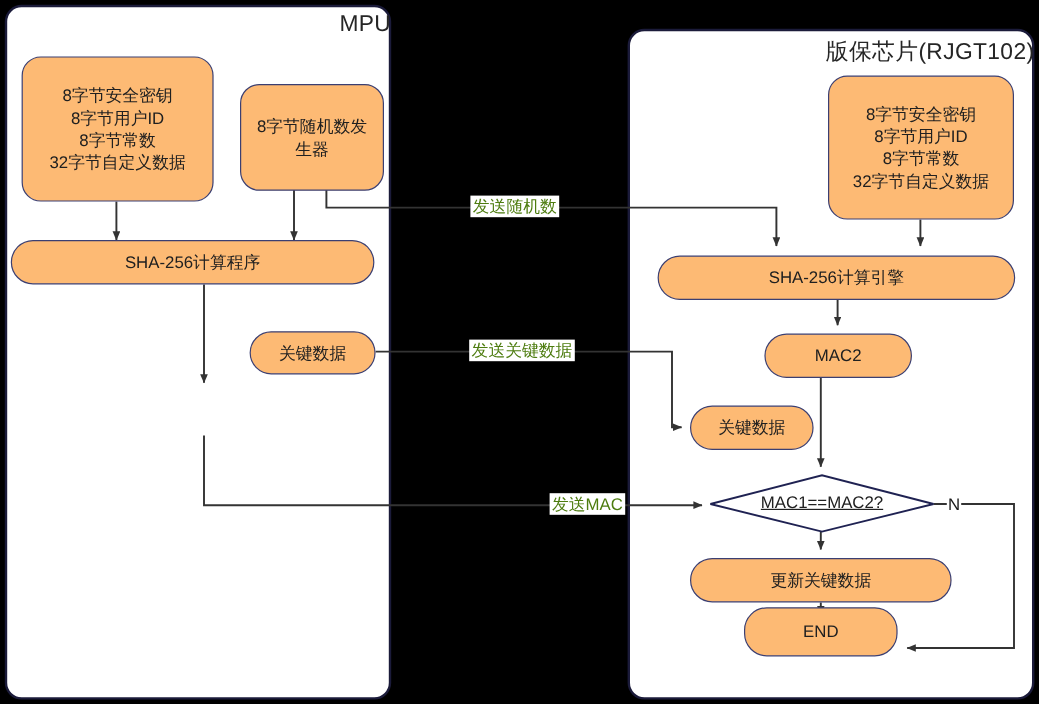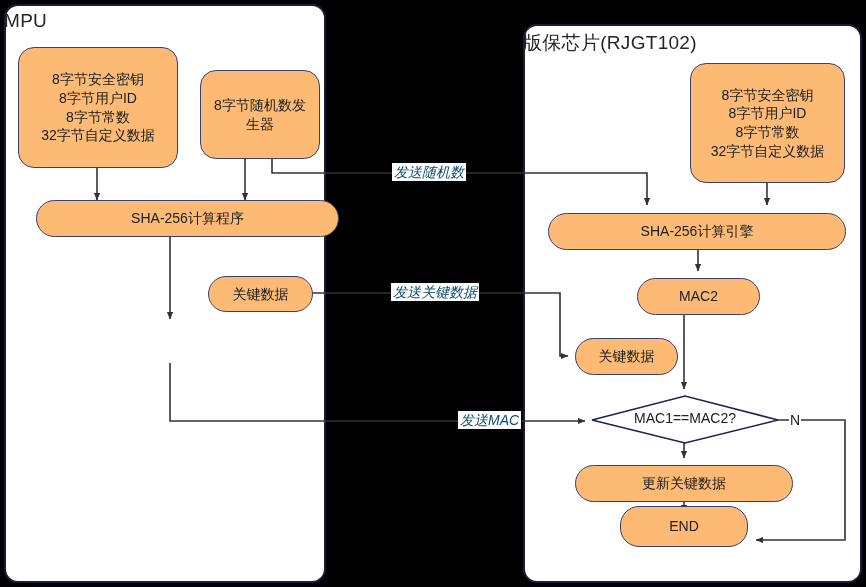--- a/index.html
+++ b/index.html
@@ -13,21 +13,21 @@
   .panel{
     position:absolute;
     background:#ffffff;
     border:2px solid #1b1b3a;
     border-radius:14px;
     box-sizing:border-box;
   }
   .panel-title{
     position:absolute;
     width:100%;
-    text-align:left;
+    text-align:right;
     font-size:19px;
     color:#262626;
     letter-spacing:.3px;
   }
   .node{
     position:absolute;
     box-sizing:border-box;
     background:#fdba74;
     border:1.6px solid #3b3f72;
     border-radius:14px;
@@ -44,42 +44,42 @@
   .node.big{border-radius:16px;}
   svg.layer{
     position:absolute;left:0;top:0;
     width:866px;height:587px;
     overflow:visible;
     pointer-events:none;
   }
   .edge-label{
     position:absolute;
     background:#ffffff;
-    color:#0c4a6e;
+    color:#4d7c0f;
     font-size:14px;
     padding:0 2px;
     white-space:nowrap;
     line-height:1.3;
-    font-style:italic;
   }
   .branch-label{
     position:absolute;
     background:#ffffff;
     color:#1a1a1a;
     font-size:14px;
     line-height:1.2;
     padding:0 1px;
   }
   .diamond-wrap{position:absolute;}
   .diamond-text{
     position:absolute;
     width:100%;
     text-align:center;
     font-size:14px;
     color:#202020;
+    text-decoration:underline;
   }
 </style>
 </head>
 <body>
 
 <div id="root">
 
   <div class="panel" style="left:4px;top:4px;width:322px;height:579px;">
   </div>
   <div class="panel-title" style="left:4px;top:10px;width:322px;">MPU</div>
@@ -125,21 +125,21 @@
   </svg>
 
   <div class="node big" style="left:18px;top:47px;width:160px;height:121px;">8字节安全密钥
 8字节用户ID
 8字节常数
 32字节自定义数据</div>
 
   <div class="node big" style="left:200px;top:47px;width:120px;height:89px;margin-top:23px;">8字节随机数发
 生器</div>
 
-  <div class="node pill" style="left:36px;top:200px;width:303px;height:37px;">SHA-256计算程序</div>
+  <div class="node pill" style="left:9px;top:200px;width:303px;height:37px;">SHA-256计算程序</div>
 
   <div class="node pill" style="left:208px;top:276px;width:105px;height:36px;">关键数据</div>
 
 
   <div class="node big" style="left:690px;top:63px;width:155px;height:120px;">8字节安全密钥
 8字节用户ID
 8字节常数
 32字节自定义数据</div>
 
   <div class="node pill" style="left:548px;top:213px;width:298px;height:37px;">SHA-256计算引擎</div>

